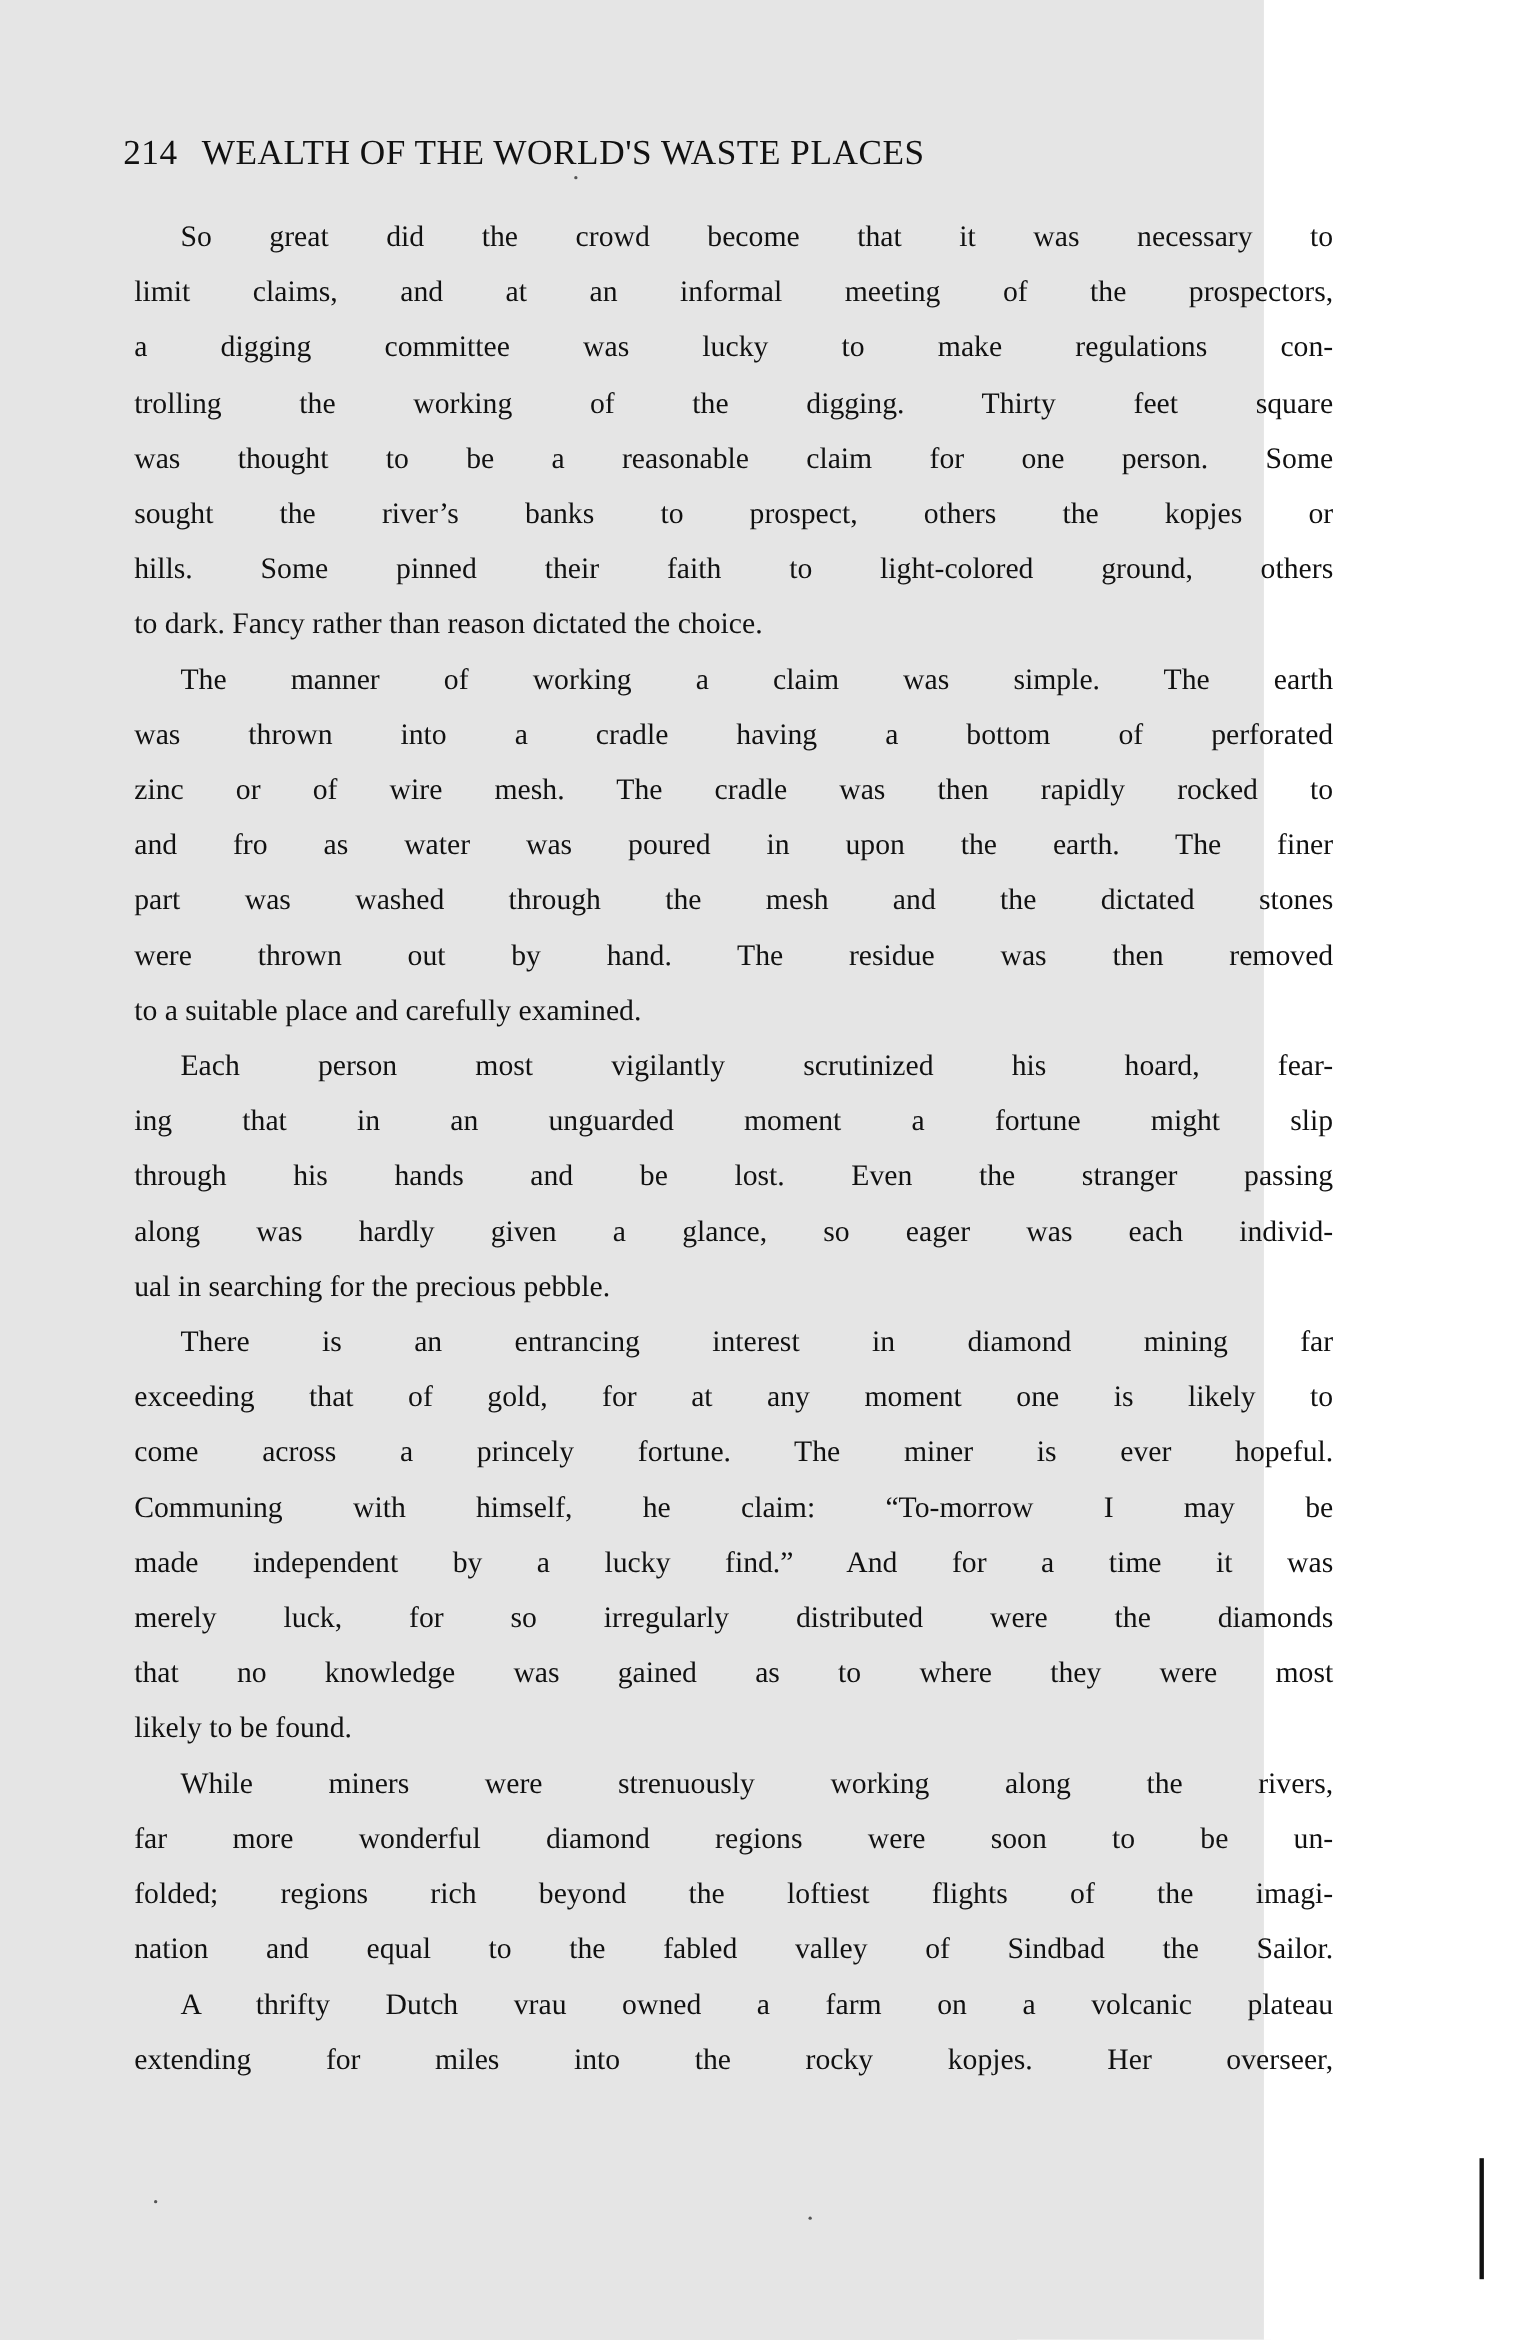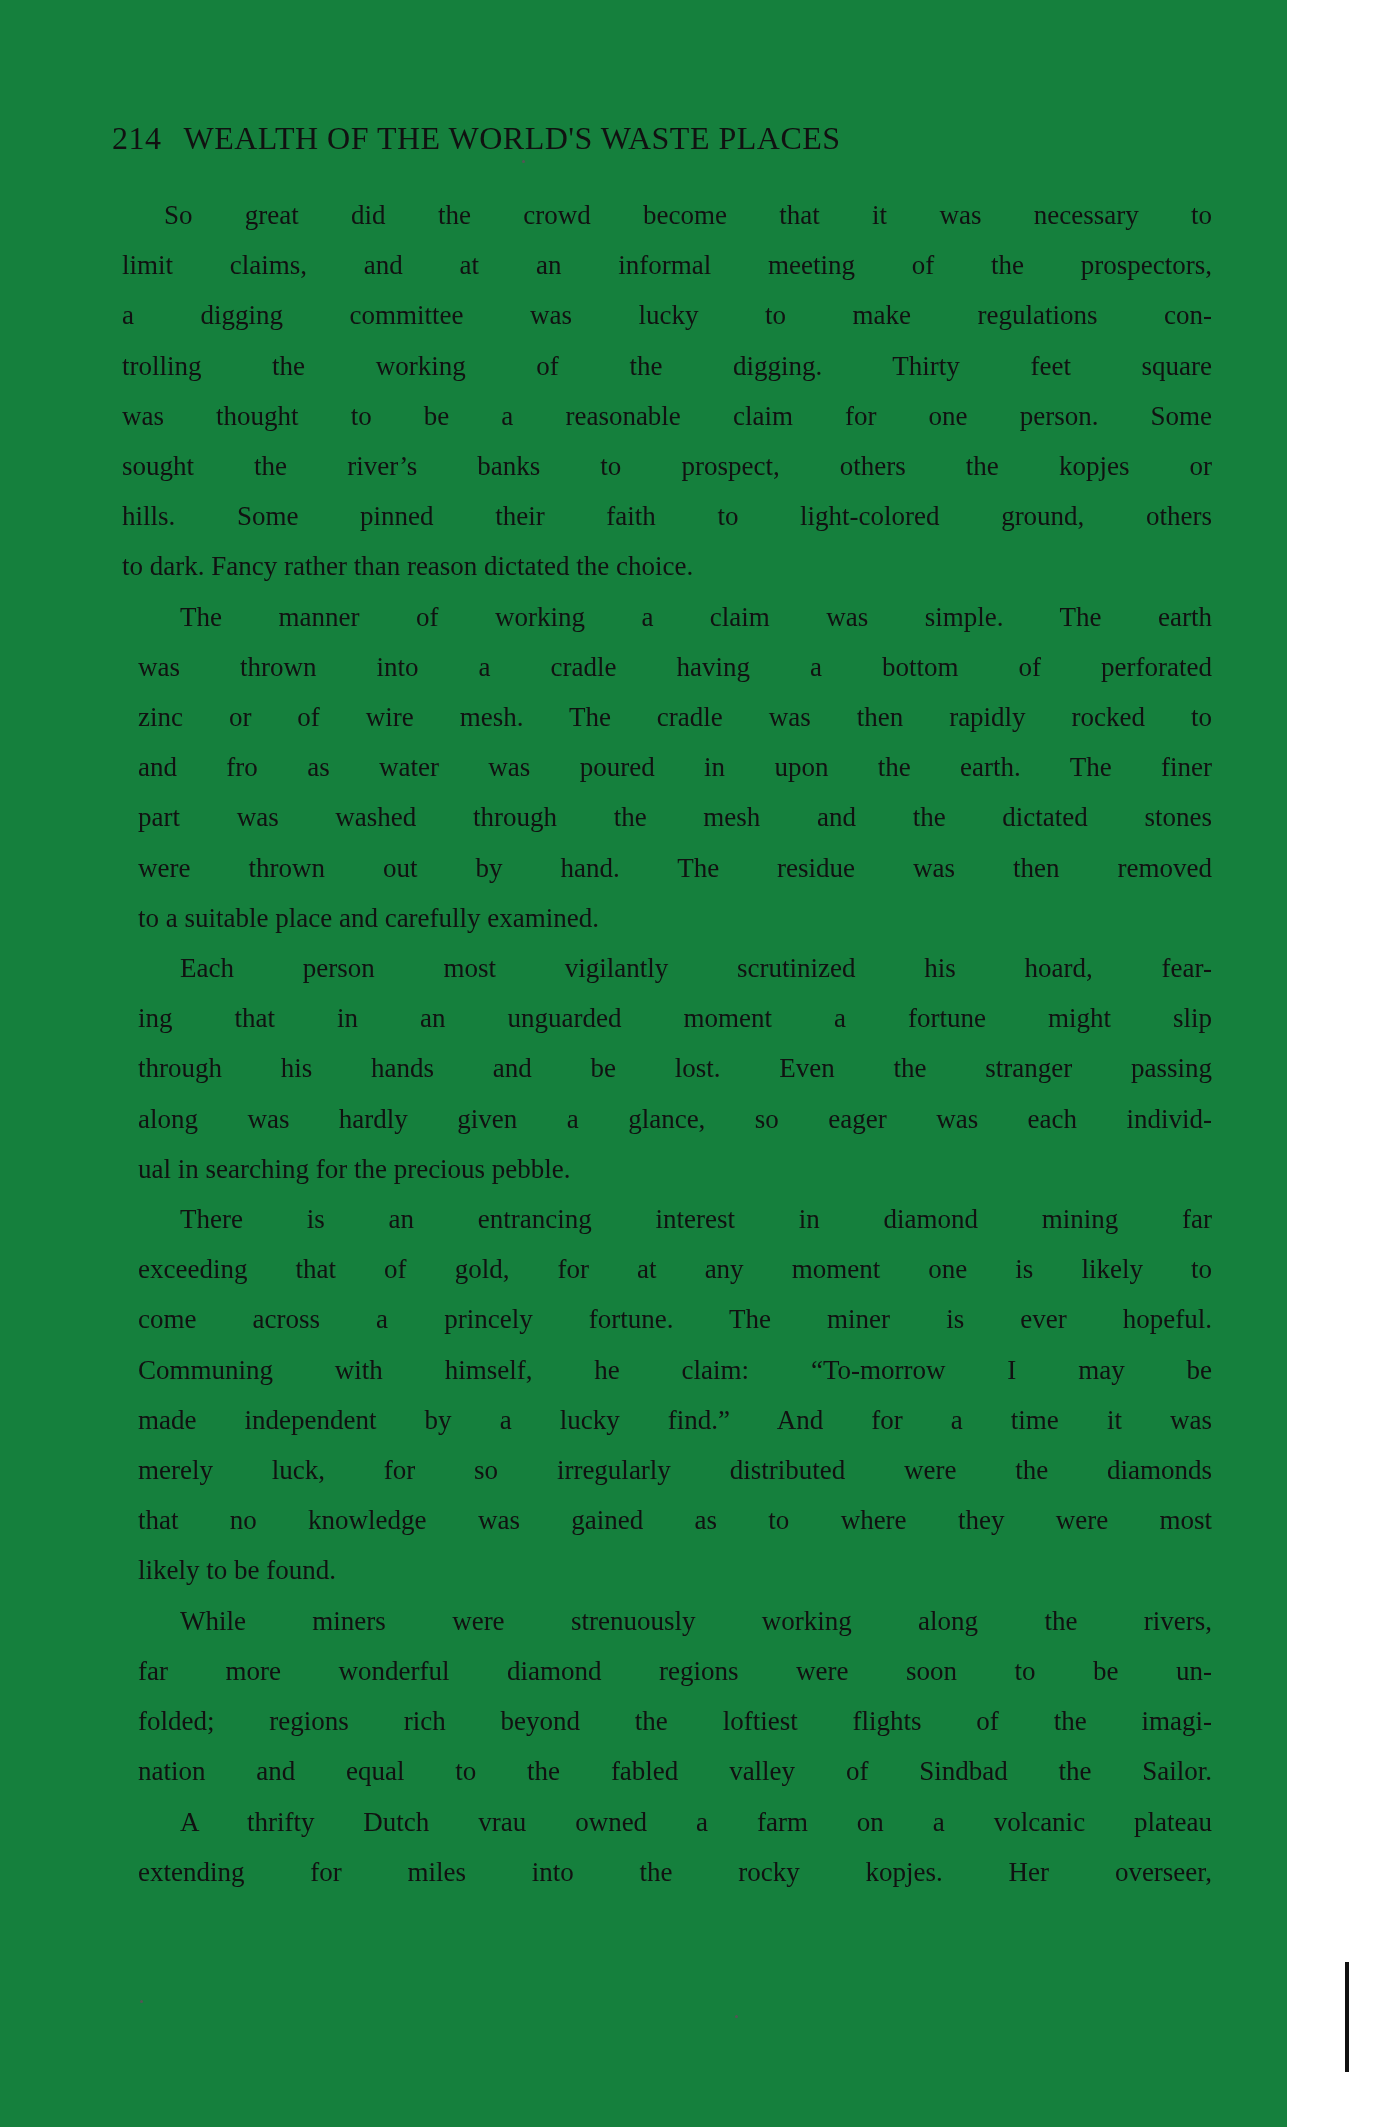--- a/index.html
+++ b/index.html
@@ -11,23 +11,23 @@
     width: 1381px;
     height: 2127px;
     position: relative;
     overflow: hidden;
     font-family: "Liberation Serif", "DejaVu Serif", serif;
     color: #111111;
   }
   .page {
     position: absolute;
     left: 0; top: 0;
-    width: 1287px;
+    width: 1149px;
     height: 2127px;
-    background: #15803d;
+    background: #e5e5e5;
     font-family: Liberation Serif, serif;
   }
   .running-head {
     position: absolute;
     left: 112px;
     top: 120px;
     font-size: 32px;
     letter-spacing: 0.5px;
     white-space: nowrap;
   }
@@ -46,21 +46,21 @@
     text-align-last: justify;
     white-space: nowrap;
   }
   .line.last {
     text-align-last: left;
   }
   .line.indent {
     padding-left: 42px;
   }
   .para { margin-bottom: 0; }
-  .para + .para { margin-top: 0; margin-left: 16px; }
+  .para + .para { margin-top: 0; }
   .mark-bar {
     position: absolute;
     left: 1345px;
     top: 1962px;
     width: 4px;
     height: 110px;
     background: #111;
   }
   .speck {
     position: absolute;

